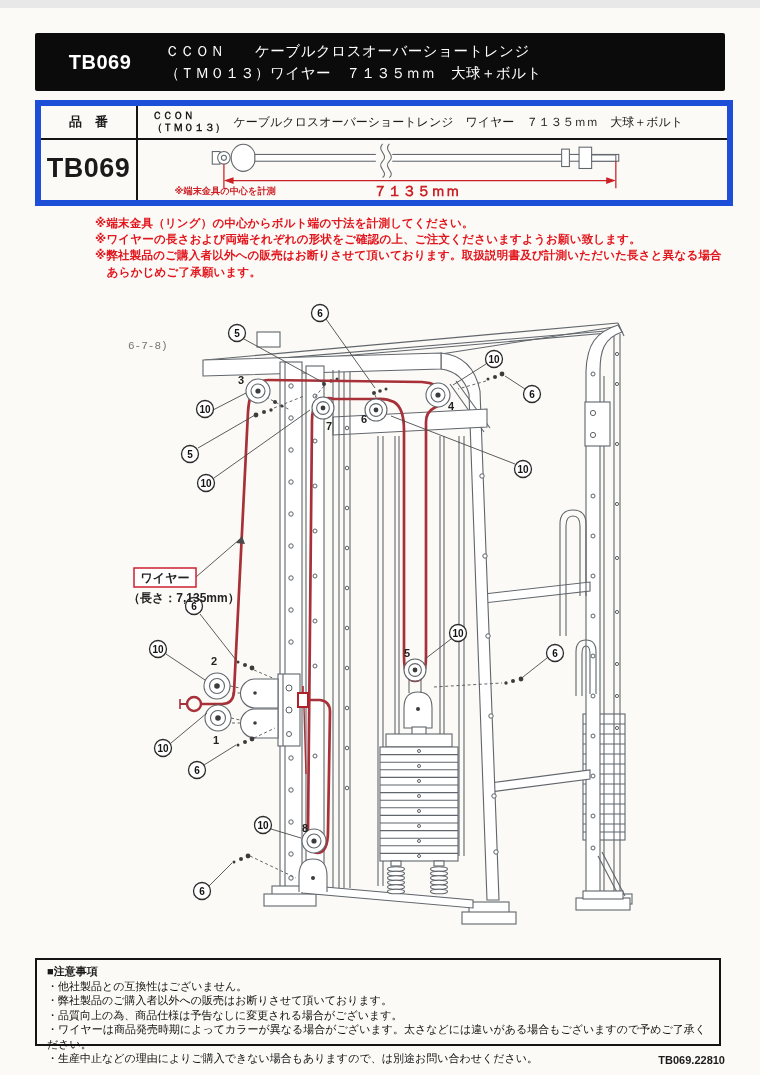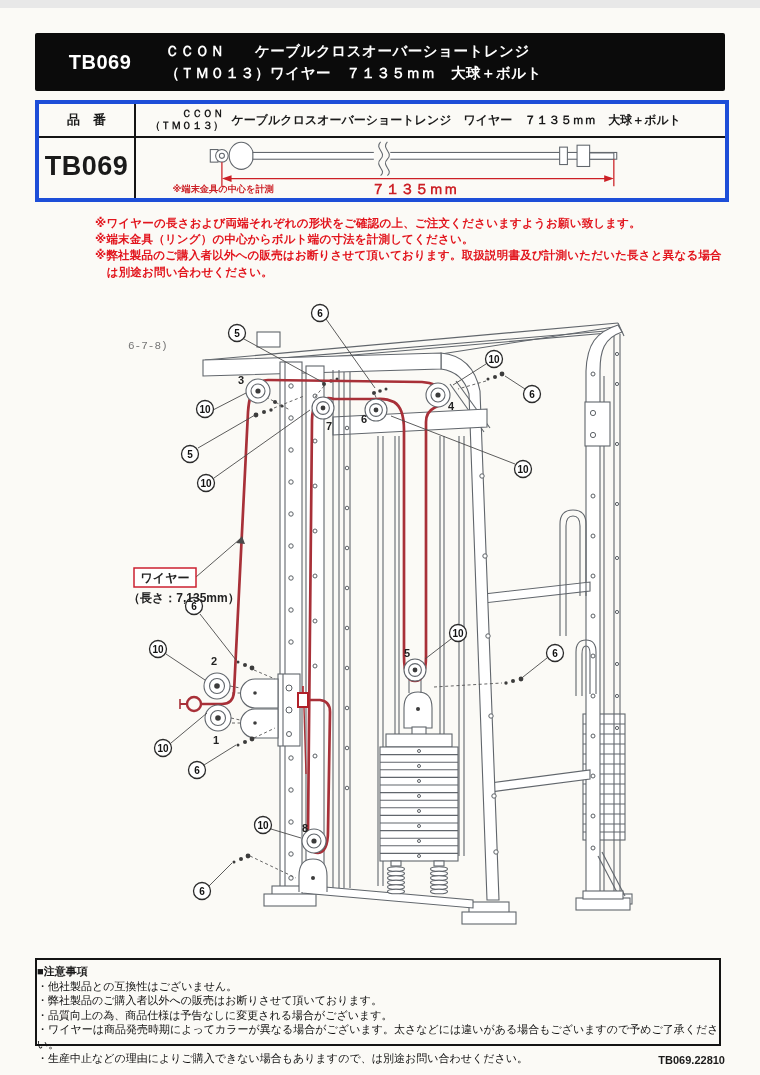--- a/index.html
+++ b/index.html
@@ -7,45 +7,45 @@
     position:relative;width:760px;height:1075px;margin:8px auto;
     background:#fbfaf6;overflow:hidden;
     font-family:"Liberation Sans","DejaVu Sans",sans-serif;color:#1a1a1a;
   }
   
   .topbar{
     position:absolute;left:35px;top:25px;width:690px;height:58px;
     background:#0b0b0b;color:#fff;display:flex;align-items:center;border-radius:2px;
   }
   .topbar .pn{width:130px;text-align:center;font-size:20px;font-weight:bold;letter-spacing:.5px;}
-  .topbar .tt{font-size:14.5px;font-weight:bold;line-height:1.55;letter-spacing:.5px;}
+  .topbar .tt{font-size:14.5px;font-weight:normal;line-height:1.55;letter-spacing:.5px;}
   
   .specbox{
     position:absolute;left:35px;top:92px;width:686px;height:94px;
-    border:4px solid #1d4ed8;background:#fbfaf6;
+    border:6px solid #1d4ed8;background:#fbfaf6;
   }
   .specbox .colA{position:absolute;left:0;top:0;width:95px;height:100%;border-right:2px solid #141414;}
   .specbox .rowTop{position:absolute;left:0;top:0;width:100%;height:32px;border-bottom:2px solid #141414;}
   .spec-label{position:absolute;left:0;top:0;width:95px;height:32px;display:flex;align-items:center;justify-content:center;font-size:13px;font-weight:bold;}
   .spec-title{position:absolute;left:97px;top:0;width:588px;height:32px;display:flex;align-items:center;gap:8px;padding-left:14px;box-sizing:border-box;}
-  .spec-title .mdl{font-size:10.5px;font-weight:bold;text-align:right;line-height:1.1;}
-  .spec-title .dsc{font-size:12px;font-weight:bold;white-space:nowrap;}
+  .spec-title .mdl{font-size:10.5px;font-weight:bold;text-align:left;line-height:1.1;}
+  .spec-title .dsc{font-size:12px;font-weight:normal;white-space:nowrap;}
   .spec-part{position:absolute;left:0;top:32px;width:95px;height:60px;display:flex;align-items:center;justify-content:center;font-size:27px;font-weight:bold;letter-spacing:.5px;}
   .spec-wire{position:absolute;left:97px;top:32px;}
   
   .warnings{
     position:absolute;left:95px;top:207px;width:640px;
     color:#e2151d;font-size:11.5px;font-weight:bold;line-height:16.2px;letter-spacing:.2px;
   }
   
   .diagram{position:absolute;left:128px;top:288px;width:612px;height:655px;}
   
   .notes{
     position:absolute;left:35px;top:950px;width:686px;height:88px;
-    border:2px solid #141414;box-sizing:border-box;padding:4px 0;
+    border:2px solid #141414;box-sizing:border-box;padding:4px 10px;
   }
   .notes .nt{font-size:11px;font-weight:bold;line-height:15px;}
   .notes .ni{font-size:11px;line-height:14.4px;color:#111;}
   .footer-code{position:absolute;right:35px;top:1046px;font-size:11px;font-weight:bold;}
   
   .fl{fill:#fff;stroke:#61666c;stroke-width:1.1;}
   .ln{stroke:#61666c;stroke-width:1.1;fill:none;}
   .hole{fill:#fff;stroke:#5c6166;stroke-width:1;}
   .dsh{stroke:#555;stroke-width:.9;stroke-dasharray:3,2.6;fill:none;}
   .bolt{fill:#3c3c3c;}
@@ -101,24 +101,24 @@
         <line x1="82" y1="44" x2="481" y2="44"></line>
         <polygon points="79,44 89,40.5 89,47.5" fill="#cc2026" stroke="none"></polygon>
         <polygon points="484,44 474,40.5 474,47.5" fill="#cc2026" stroke="none"></polygon>
       </g>
       <text x="278" y="60" text-anchor="middle" font-size="15" font-weight="bold" fill="#cc2026">７１３５ｍｍ</text>
       <text x="28" y="58" font-size="9.5" font-weight="bold" fill="#cc2026">※端末金具の中心を計測</text>
     </svg>
   </div>
 
   <div class="warnings">
+    <div>※端末金具（リング）の中心からボルト端の寸法を計測してください。</div>
     <div>※ワイヤーの長さおよび両端それぞれの形状をご確認の上、ご注文くださいますようお願い致します。</div>
-    <div>※端末金具（リング）の中心からボルト端の寸法を計測してください。</div>
     <div>※弊社製品のご購入者以外への販売はお断りさせて頂いております。取扱説明書及び計測いただいた長さと異なる場合</div>
-    <div>　は別途お問い合わせください。</div>
+    <div>　あらかじめご了承願います。</div>
   </div>
 
   <svg class="diagram" viewBox="0 0 612 655">
 
     <text x="0" y="53" font-family="'Liberation Mono','DejaVu Sans Mono',monospace" font-size="11" fill="#777">6-7-8)</text>
 
     <g>
       <path d="M77,64 L490,27" class="ln"></path>
       <path d="M95,67 L490,34" class="ln"></path>
       <path d="M120,68 L480,37" class="ln" stroke-width="0.7"></path>

